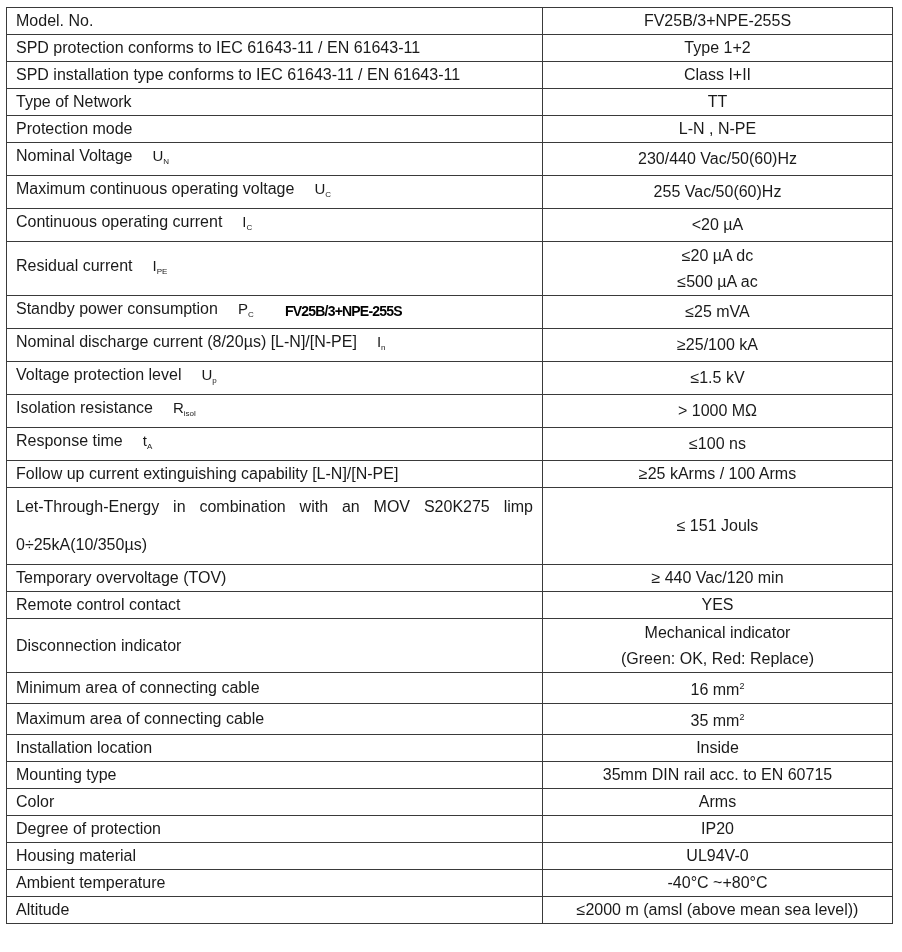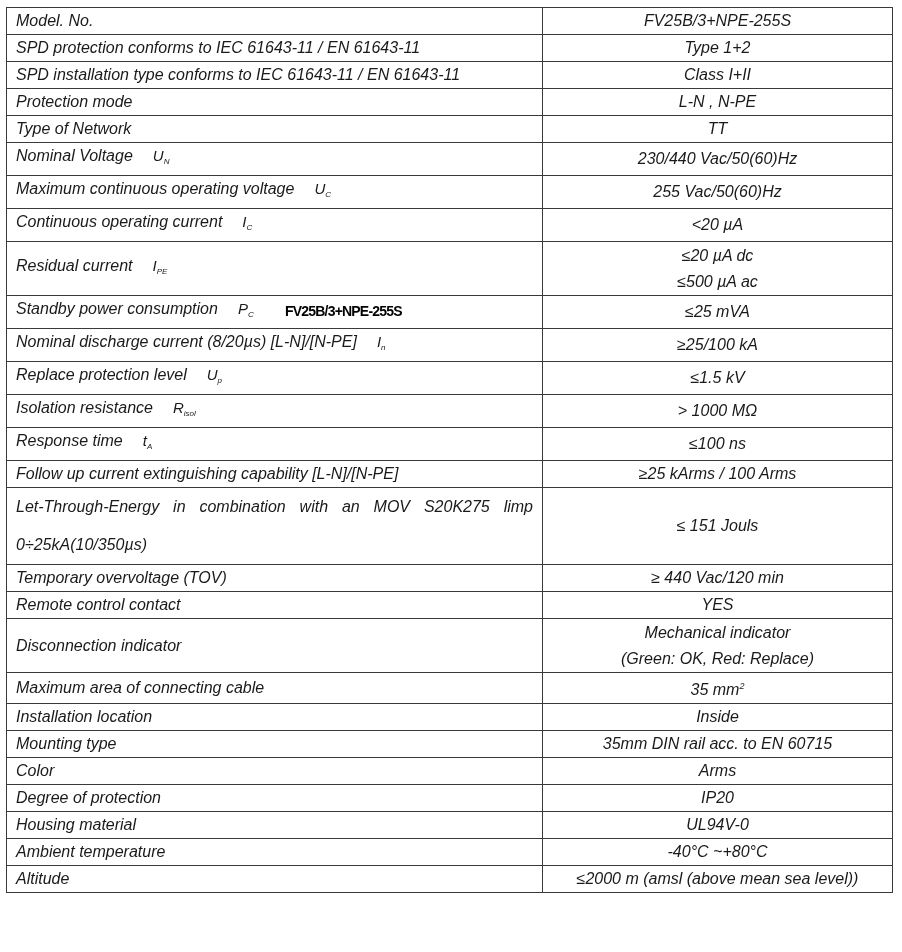--- a/index.html
+++ b/index.html
@@ -1,21 +1,21 @@
 <!DOCTYPE html>
 <html><head>
   <meta charset="utf-8">
   <style>
     html, body { margin: 0; padding: 0; background: #ffffff; }
     body { width: 902px; height: 952px; position: relative; overflow: hidden;
       font-family: "Liberation Sans", "DejaVu Sans", sans-serif; color: #1a1a1a; }
     table.spec { position: absolute; left: 6px; top: 7px; border-collapse: collapse;
       width: 887px; table-layout: fixed; font-size: 16px; }
     table.spec td { border: 1.5px solid #3a3a3a; padding: 0 9px; height: 26px; line-height: 26px;
-      white-space: nowrap; font-style: italic; }
+      white-space: nowrap; }
     table.spec td.lbl { width: 517px; text-align: left; }
     table.spec td.val { text-align: center; }
     table.spec tr.tall td { height: 53px; line-height: 26px; }
     table.spec tr.tall td.lbl.just { white-space: normal; text-align: justify; text-align-last: left; line-height: 38px; }
     .sym { margin-left: 20px; display: inline-block; font-size: 15px; }
     .sym sub { font-size: 8px; vertical-align: -3px; }
     .val sup { font-size: 9px; vertical-align: 6px; }
     .stamp { position: absolute; left: 285px; top: 303px; font-family: "Liberation Sans", sans-serif;
       font-weight: bold; font-size: 14px; letter-spacing: -0.8px; color: #000; line-height: 16px; }
     .line { display: block; text-align: center; }
@@ -31,26 +31,26 @@
       </tr>
       <tr>
         <td class="lbl"><span>SPD protection conforms to IEC 61643-11 / EN 61643-11</span></td>
         <td class="val"><span>Type 1+2</span></td>
       </tr>
       <tr>
         <td class="lbl"><span>SPD installation type conforms to IEC 61643-11 / EN 61643-11</span></td>
         <td class="val"><span>Class I+II</span></td>
       </tr>
       <tr>
+        <td class="lbl"><span>Type of Network</span></td>
+        <td class="val"><span>TT</span></td>
+      </tr>
+      <tr>
         <td class="lbl"><span>Protection mode</span></td>
         <td class="val"><span>L-N , N-PE</span></td>
-      </tr>
-      <tr>
-        <td class="lbl"><span>Type of Network</span></td>
-        <td class="val"><span>TT</span></td>
       </tr>
       <tr>
         <td class="lbl"><span>Nominal Voltage</span><span class="sym"><span>U</span><sub>N</sub></span></td>
         <td class="val"><span>230/440 Vac/50(60)Hz</span></td>
       </tr>
       <tr>
         <td class="lbl"><span>Maximum continuous operating voltage</span><span class="sym"><span>U</span><sub>C</sub></span></td>
         <td class="val"><span>255 Vac/50(60)Hz</span></td>
       </tr>
       <tr>
@@ -66,21 +66,21 @@
       </tr>
       <tr>
         <td class="lbl"><span>Standby power consumption</span><span class="sym"><span>P</span><sub>C</sub></span></td>
         <td class="val"><span>≤25 mVA</span></td>
       </tr>
       <tr>
         <td class="lbl"><span>Nominal discharge current (8/20µs) [L-N]/[N-PE]</span><span class="sym"><span>I</span><sub>n</sub></span></td>
         <td class="val"><span>≥25/100 kA</span></td>
       </tr>
       <tr>
-        <td class="lbl"><span>Replace protection level</span><span class="sym"><span>U</span><sub>p</sub></span></td>
+        <td class="lbl"><span>Voltage protection level</span><span class="sym"><span>U</span><sub>p</sub></span></td>
         <td class="val"><span>≤1.5 kV</span></td>
       </tr>
       <tr>
         <td class="lbl"><span>Isolation resistance</span><span class="sym"><span>R</span><sub>isol</sub></span></td>
         <td class="val"><span>&gt; 1000 MΩ</span></td>
       </tr>
       <tr>
         <td class="lbl"><span>Response time</span><span class="sym"><span>t</span><sub>A</sub></span></td>
         <td class="val"><span>≤100 ns</span></td>
       </tr>
@@ -99,20 +99,24 @@
       <tr>
         <td class="lbl"><span>Remote control contact</span></td>
         <td class="val"><span>YES</span></td>
       </tr>
       <tr class="tall">
         <td class="lbl"><span>Disconnection indicator</span></td>
         <td class="val">
           <span class="line">Mechanical indicator</span>
           <span class="line">(Green: OK, Red: Replace)</span>
         </td>
+      </tr>
+      <tr>
+        <td class="lbl"><span>Minimum area of connecting cable</span></td>
+        <td class="val"><span>16 mm</span><sup>2</sup></td>
       </tr>
       <tr>
         <td class="lbl"><span>Maximum area of connecting cable</span></td>
         <td class="val"><span>35 mm</span><sup>2</sup></td>
       </tr>
       <tr>
         <td class="lbl"><span>Installation location</span></td>
         <td class="val"><span>Inside</span></td>
       </tr>
       <tr>

